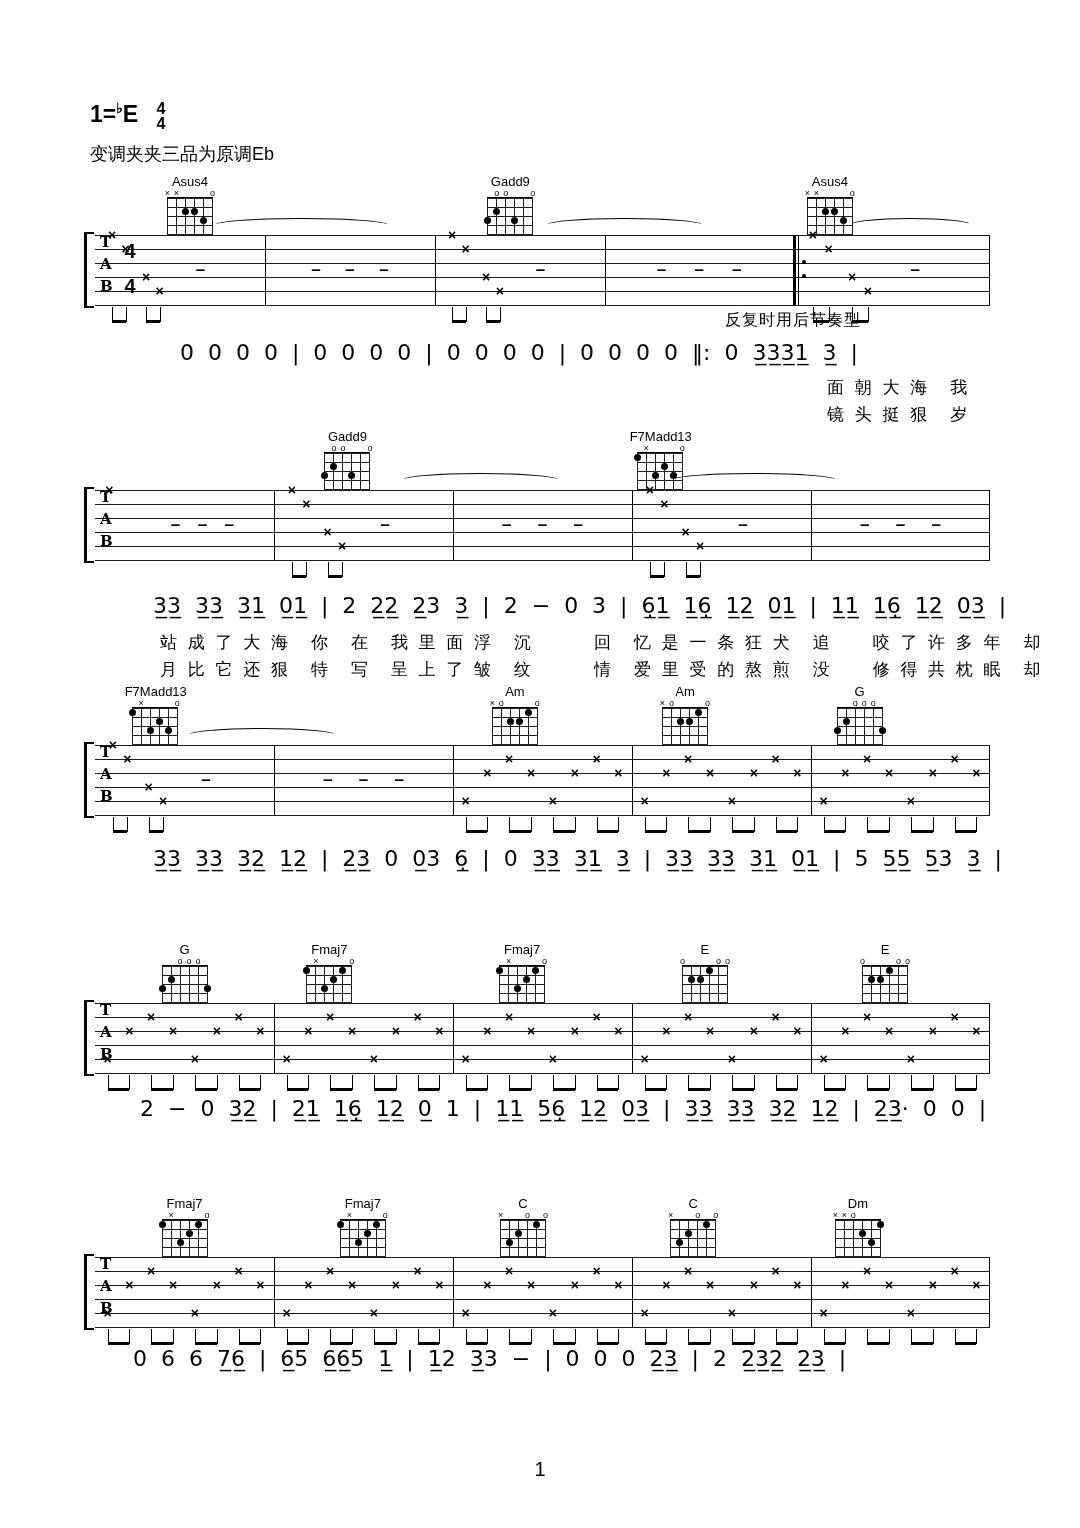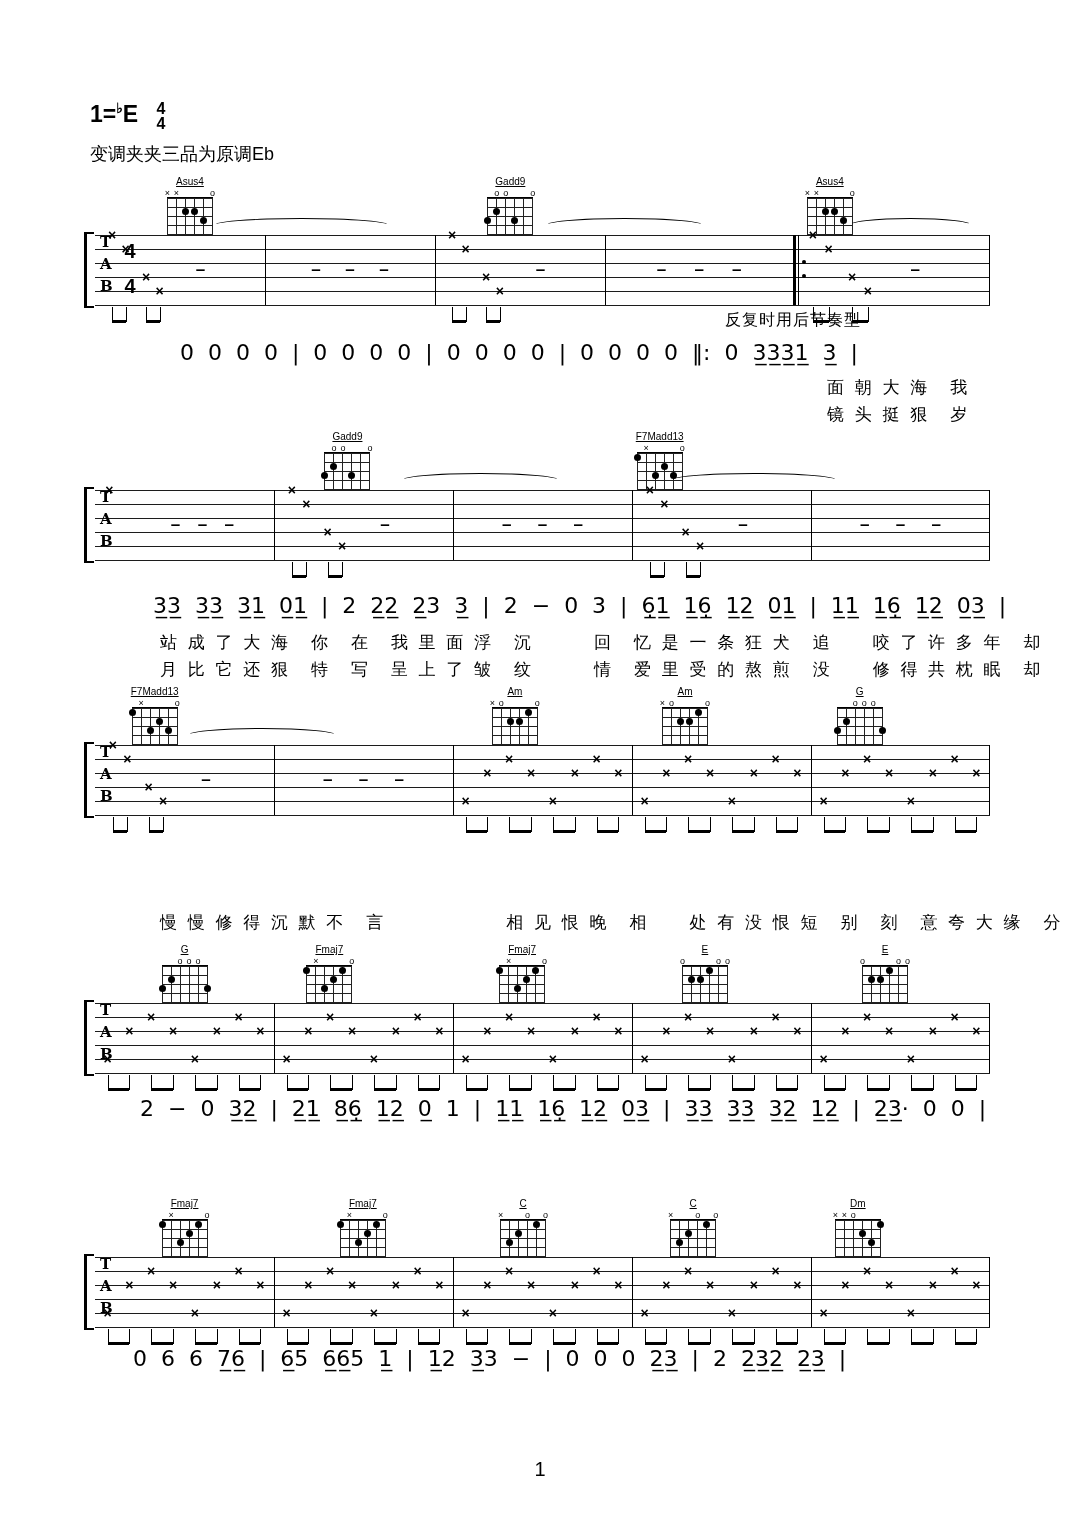--- a/index.html
+++ b/index.html
@@ -31,21 +31,21 @@
   .stem{position:absolute;width:1px;background:#000;}
   .beam{position:absolute;height:3px;background:#000;}
   .arc{position:absolute;height:14px;border:1.5px solid transparent;border-top-color:#000;
        border-radius:50%;top:-17px;}
   .numbers{position:absolute;font-size:22px;white-space:pre;word-spacing:7px;
            font-family:"DejaVu Sans",sans-serif;}
   .lyr{position:absolute;font-size:17px;white-space:pre;letter-spacing:3px;line-height:27px;}
   .sysnote{position:absolute;font-size:16px;letter-spacing:1px;}
 
   .chord{position:absolute;transform:translateX(-50%);width:60px;text-align:center;}
-  .chord-name{font-size:10px;height:15px;line-height:15px;text-decoration:underline;}
+  .chord-name{font-size:13px;height:15px;line-height:15px;}
   .markers{position:relative;height:8px;font-size:9px;line-height:8px;}
   .markers span{position:absolute;top:0;width:9px;text-align:center;}
   .grid{position:relative;width:46px;height:37px;margin:0 auto;
         background-image:
           repeating-linear-gradient(to right,#222 0,#222 1px,transparent 1px,transparent 9px),
           repeating-linear-gradient(to bottom,#222 0,#222 1px,transparent 1px,transparent 9px);
         border-top:1px solid #000;}
   .dot{position:absolute;width:7px;height:7px;border-radius:50%;background:#000;}
 </style>
 </head>
@@ -420,21 +420,21 @@
           <span class="xm" style="left: 96.04%; top: 14px;">×</span>
           <div class="stem" style="left: 96.04%; top: 72px; height: 15px;"></div>
           <span class="xm" style="left: 98.48%; top: 28px;">×</span>
           <div class="stem" style="left: 98.48%; top: 72px; height: 15px;"></div>
           <div class="beam" style="left: 81.4%; width: 2.44%; top: 85px;"></div>
           <div class="beam" style="left: 86.28%; width: 2.44%; top: 85px;"></div>
           <div class="beam" style="left: 91.16%; width: 2.44%; top: 85px;"></div>
           <div class="beam" style="left: 96.04%; width: 2.44%; top: 85px;"></div>
           <div class="arc" style="left: 10%; width: 17%;"></div>
         </div>
-        <div class="lyr" style="left: 75px; top: 221px;">慢 慢 修 得 沉 默 不　言　　　　　　相 见 恨 晚　相　　处 有 没 恨 短　别　刻　意 夸 大 缘　分</div>
+        <div class="numbers" style="left: 68px; top: 158px;">3̲3̲ 3̲3̲ 3̲2̲ 1̲2̲ | 2̲3̲ 0 0̲3 6̲̣ | 0 3̲3̲ 3̲1̲ 3̲ | 3̲3̲ 3̲3̲ 3̲1̲ 0̲1̲ | 5 5̲5̲ 5̲3 3̲ |</div>
       </div>
       <div class="system" style="top: 943px;">
         <div class="chord" style="left: 11%; top: -1px;">
           <div class="chord-name">G</div>
           <div class="markers">
             <span style="left: 3px;"></span>
             <span style="left: 12px;"></span>
             <span style="left: 21px;">o</span>
             <span style="left: 30px;">o</span>
             <span style="left: 39px;">o</span>
@@ -622,21 +622,21 @@
           <div class="stem" style="left: 93.6%; top: 72px; height: 15px;"></div>
           <span class="xm" style="left: 96.04%; top: 14px;">×</span>
           <div class="stem" style="left: 96.04%; top: 72px; height: 15px;"></div>
           <span class="xm" style="left: 98.48%; top: 28px;">×</span>
           <div class="stem" style="left: 98.48%; top: 72px; height: 15px;"></div>
           <div class="beam" style="left: 81.4%; width: 2.44%; top: 85px;"></div>
           <div class="beam" style="left: 86.28%; width: 2.44%; top: 85px;"></div>
           <div class="beam" style="left: 91.16%; width: 2.44%; top: 85px;"></div>
           <div class="beam" style="left: 96.04%; width: 2.44%; top: 85px;"></div>
         </div>
-        <div class="numbers" style="left: 55px; top: 153px;">2 − 0 3̲2̲ | 2̲1̲ 8̲6̲̣ 1̲2̲ 0̲ 1 | 1̲1̲ 1̲6̲̣ 1̲2̲ 0̲3̲ | 3̲3̲ 3̲3̲ 3̲2̲ 1̲2̲ | 2̲3̲· 0 0 |</div>
+        <div class="numbers" style="left: 55px; top: 153px;">2 − 0 3̲2̲ | 2̲1̲ 1̲6̲̣ 1̲2̲ 0̲ 1 | 1̲1̲ 5̲6̲̣ 1̲2̲ 0̲3̲ | 3̲3̲ 3̲3̲ 3̲2̲ 1̲2̲ | 2̲3̲· 0 0 |</div>
       </div>
       <div class="system" style="top: 1198px;">
         <div class="chord" style="left: 11%; top: -2px;">
           <div class="chord-name">Fmaj7</div>
           <div class="markers">
             <span style="left: 3px;"></span>
             <span style="left: 12px;">×</span>
             <span style="left: 21px;"></span>
             <span style="left: 30px;"></span>
             <span style="left: 39px;"></span>

